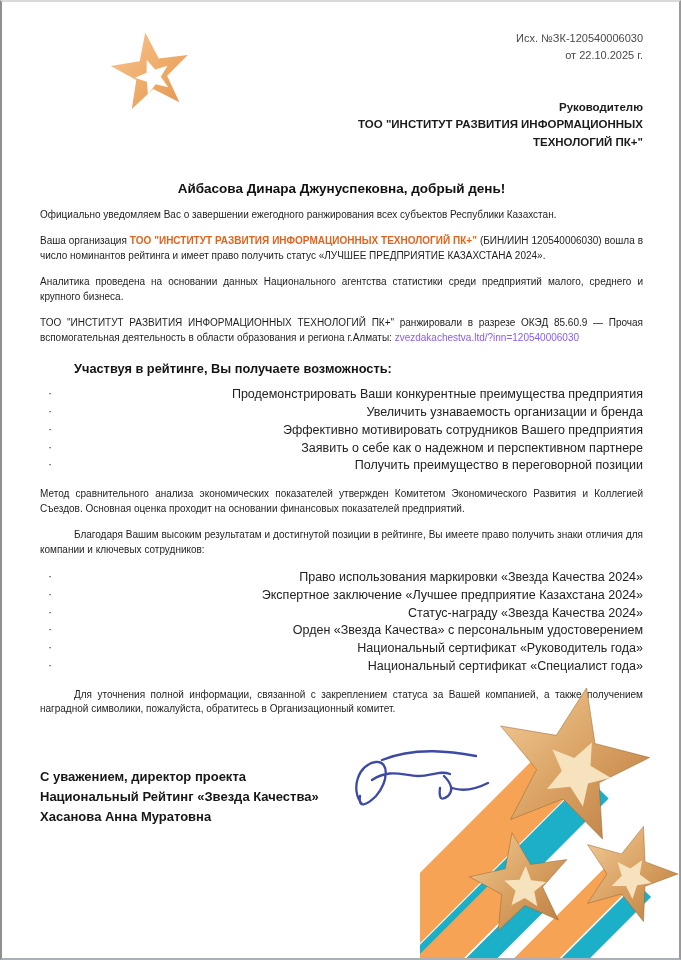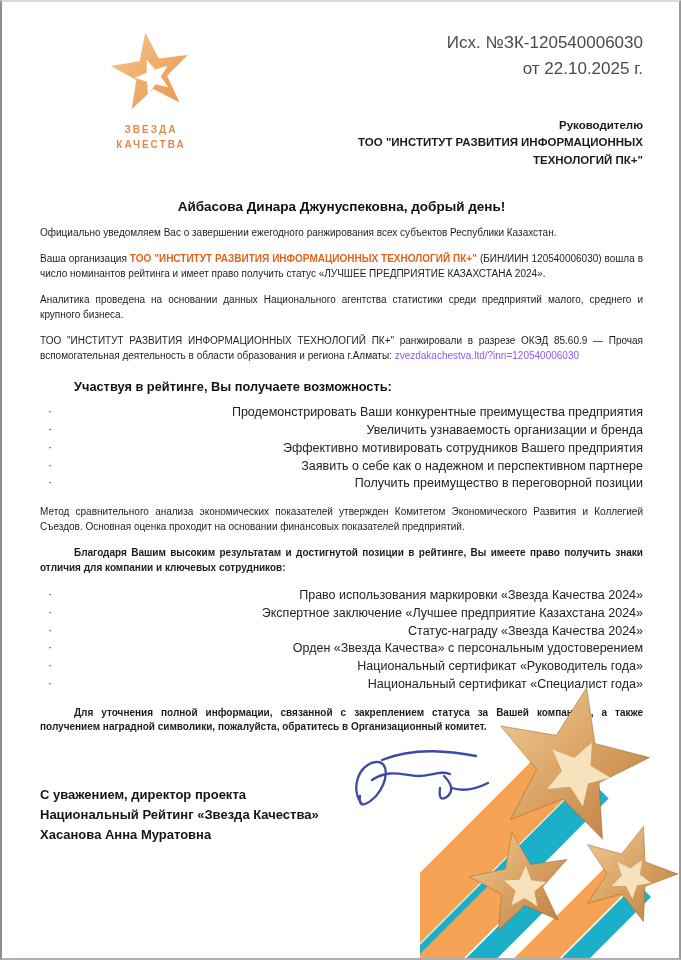--- a/index.html
+++ b/index.html
@@ -6,25 +6,25 @@
   .page{
     position:relative;width:681px;height:960px;box-sizing:border-box;
     background:#fff;border:2px solid #d9d9d9;border-left-color:#8f8f8f;border-right-color:#9a9a9a;border-bottom-color:#aab0b6;
     padding:22px 36px 0 38px;overflow:hidden;
     font-family:"Liberation Sans",sans-serif;color:#1e1e1e;
   }
   .hdr{display:flex;justify-content:space-between;align-items:flex-start;}
   .logo{width:170px;text-align:center;margin-left:26px;margin-top:6px;}
   .logo-text{font-size:10px;font-weight:bold;letter-spacing:2px;color:#e08a4a;line-height:1.5;margin-top:-4px;}
   .hdr-right{text-align:right;margin-top:6px;}
-  .ref{font-size:17px;color:#4a4a4a;line-height:1.5;}
+  .ref{font-size:11px;color:#4a4a4a;line-height:1.5;}
   .recipient{margin-top:36px;font-weight:bold;font-size:11.5px;color:#1b1b1b;line-height:1.5;}
   .greeting{text-align:center;font-size:13.5px;font-weight:bold;color:#101010;margin:30px 0 8px 0;}
   .body p{font-size:10px;line-height:1.45;text-align:justify;margin:12px 0;color:#1e1e1e;}
-  .bold-ind{font-weight:bold;text-indent:34px;}
+  .bold-ind{font-weight:normal;text-indent:34px;}
   .company{color:#e2641c;font-weight:bold;}
   .link{color:#8b5cf6;text-decoration:none;cursor:pointer;}
   .list-title{font-size:12.8px;font-weight:bold;margin:16px 0 10px 0;text-indent:34px;color:#141414;}
   ul.doc-list{list-style:none;margin:8px 0 12px 0;padding:0 0 0 8px;text-align:right;}
   ul.doc-list li{font-size:12.5px;line-height:1.42;position:relative;padding-left:10px;color:#222;}
   ul.doc-list li::before{content:"·";position:absolute;left:0;top:-1px;color:#333;}
   .sig-block{margin-top:50px;font-weight:bold;font-size:13px;line-height:1.55;color:#161616;position:relative;z-index:3;}
   .sig-svg{position:absolute;left:330px;top:744px;z-index:4;}
   .deco{position:absolute;right:0;bottom:0;z-index:1;pointer-events:none;}
 </style>
@@ -39,24 +39,20 @@
         <defs>
           <linearGradient id="lg" x1="0" y1="0" x2="1" y2="1">
             <stop offset="0" stop-color="#f7c795"></stop>
               <stop offset="0.55" stop-color="#efab68"></stop>
               <stop offset="1" stop-color="#e59450"></stop>
           </linearGradient>
         </defs>
         <polygon fill="url(#lg)" points="49.4,2.4 62.5,27.9 91.0,24.5 70.8,44.8 82.8,70.8 57.2,57.8 36.2,77.3 40.6,49.0 15.6,35.1 43.9,30.5"></polygon>
         <polygon fill="#ffffff" points="50.8,29.1 59.1,38.7 71.2,34.9 64.6,45.7 71.9,56.1 59.6,53.1 52.0,63.3 51.0,50.7 39.0,46.6 50.7,41.8"></polygon>
       </svg>
-      <div class="logo-text">
-        <div>ЗВЕЗДА</div>
-        <div>КАЧЕСТВА</div>
-      </div>
     </div>
     <div class="hdr-right">
       <div class="ref">Исх. №ЗК-120540006030</div>
       <div class="ref">от 22.10.2025 г.</div>
       <div class="recipient">
         <div>Руководителю</div>
         <div>ТОО "ИНСТИТУТ РАЗВИТИЯ ИНФОРМАЦИОННЫХ</div>
         <div>ТЕХНОЛОГИЙ ПК+"</div>
       </div>
     </div>

